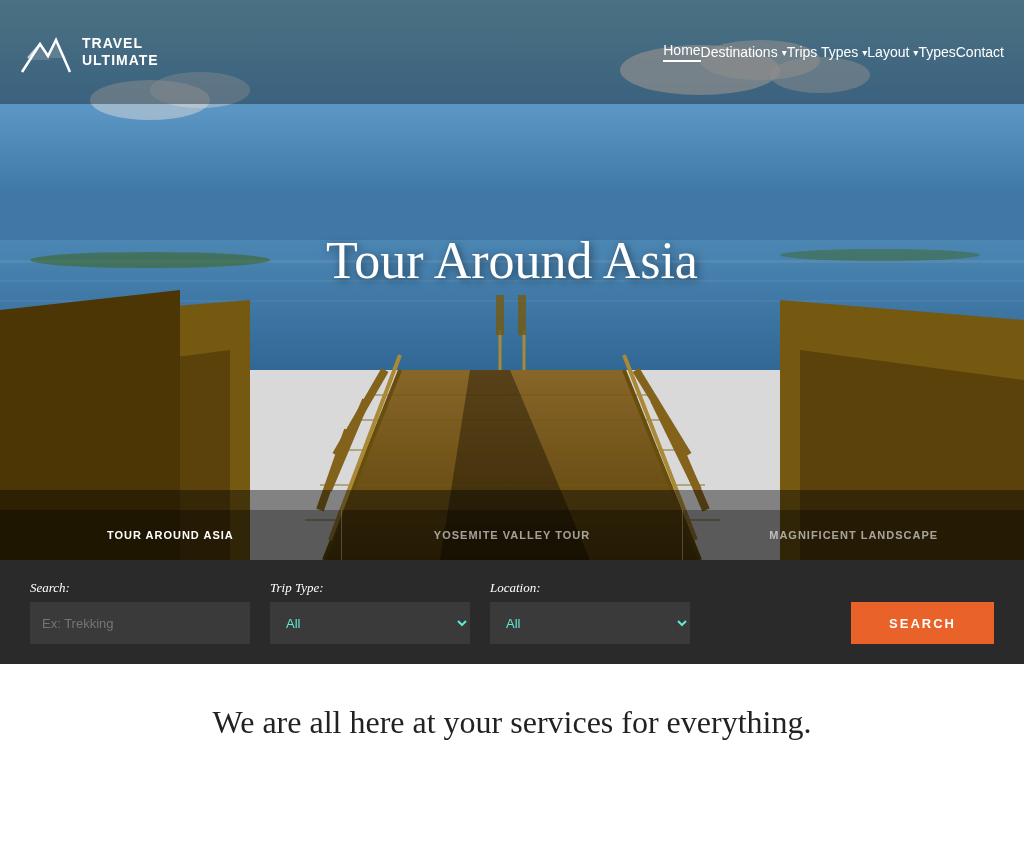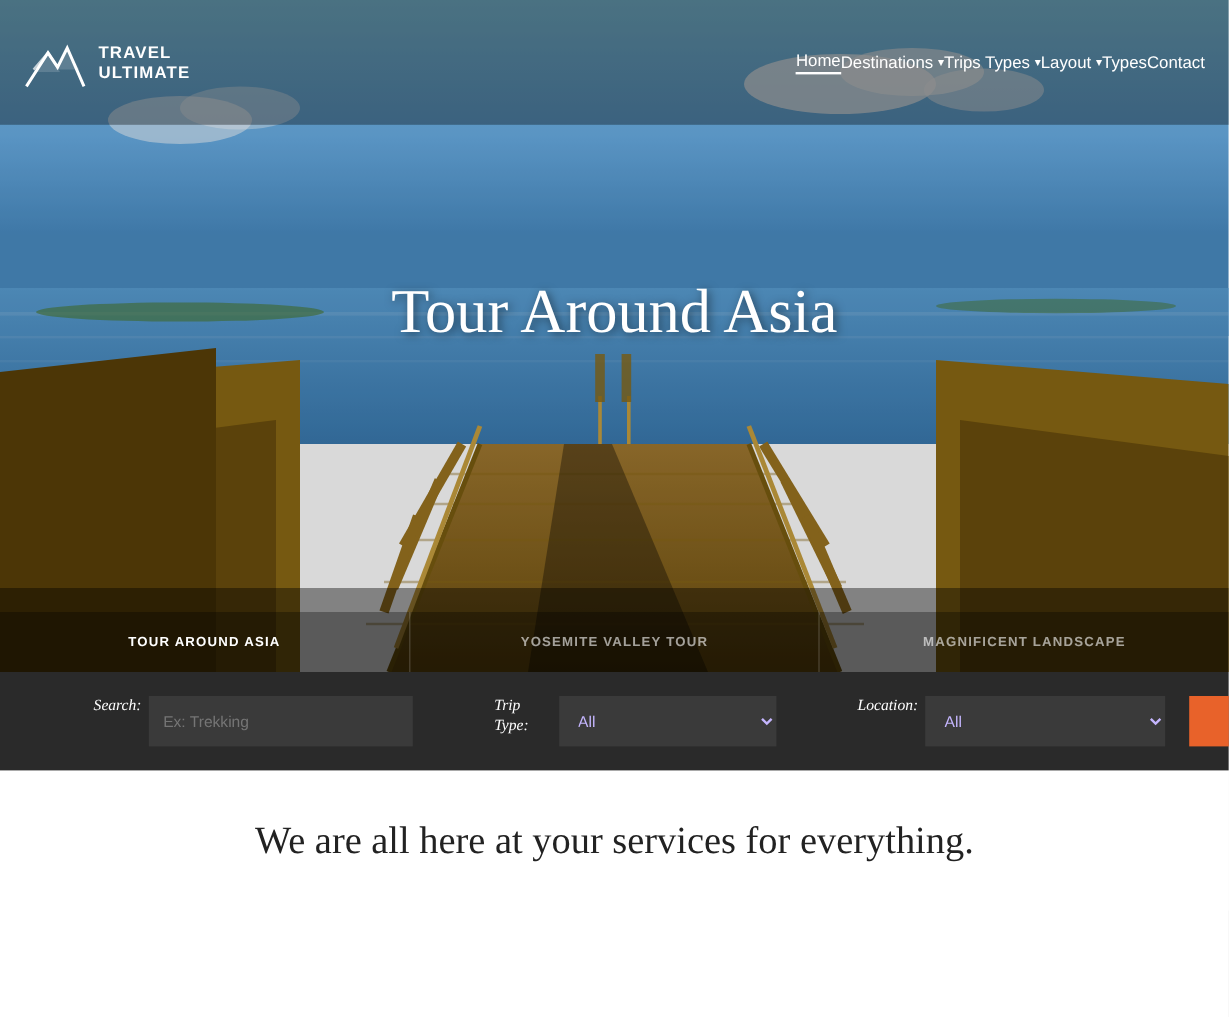--- a/index.html
+++ b/index.html
@@ -103,38 +103,37 @@
     
     .search-bar {
       background: #2a2a2a;
       padding: 20px 30px;
       display: flex;
       align-items: flex-end;
       gap: 20px;
     }
     .search-field {
       display: flex;
-      flex-direction: row;
+      flex-direction: column;
       gap: 6px;
-      margin-left: 48px;
     }
     .search-field label {
       color: #fff;
       font-size: 13px;
       font-style: italic;
       font-family: Georgia, serif;
     }
     .search-field input,
     .search-field select {
       height: 42px;
       padding: 0 12px;
       font-size: 13px;
       border: none;
       background: #3a3a3a;
-      color: #c4b5fd;
+      color: #5eead4;
       outline: none;
     }
     .search-field select { cursor: pointer; }
     .search-field-text { width: 220px; }
     .search-field-select { width: 200px; }
     .search-btn {
       height: 42px;
       padding: 0 38px;
       background: #e8622a;
       color: #fff;

